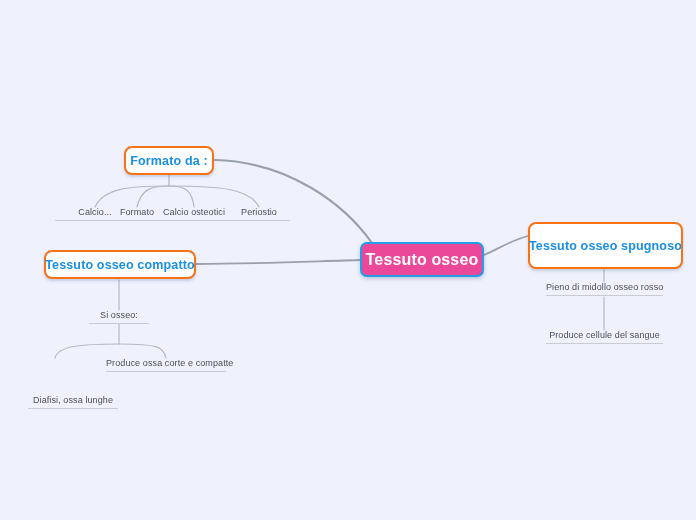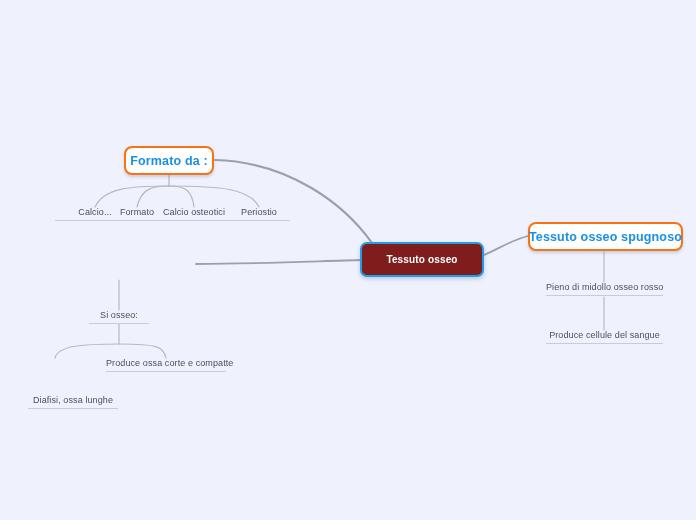--- a/index.html
+++ b/index.html
@@ -41,24 +41,24 @@
     font-size: 12.5px;
     letter-spacing: 0.15px;
     display: flex;
     align-items: center;
     justify-content: center;
     white-space: nowrap;
     box-shadow: 0 2px 3px rgba(60,80,130,0.22);
     z-index: 5;
   }
   .node.root {
-    background: #7f1d1d;
+    background: #ec4899;
     border-color: #229ee9;
     color: #ffffff;
-    font-size: 10px;
+    font-size: 16px;
     border-radius: 7px;
     box-shadow: 0 2px 4px rgba(60,80,130,0.28);
   }
 
   
   .leaf {
     position: absolute;
     box-sizing: border-box;
     color: #4a4f5c;
     font-size: 9px;
@@ -102,26 +102,29 @@
       <path d="M 604,252 L 604,282" stroke="#b4b9c4" stroke-width="1.2"></path>
 
       <path d="M 604,297 L 604,330" stroke="#b4b9c4" stroke-width="1.2"></path>
     </g>
   </svg>
 
   <div class="node" style="left:124px; top:146px; width:90px; height:29px;">
     <span>Formato da :</span>
   </div>
 
+  <div class="node" style="left:44px; top:250px; width:152px; height:29px;">
+    <span>Tessuto osseo compatto</span>
+  </div>
 
   <div class="node root" style="left:360px; top:242px; width:124px; height:35px;">
     <span>Tessuto osseo</span>
   </div>
 
-  <div class="node" style="left:528px; top:222px; width:155px; height:29px;">
+  <div class="node" style="left:528px; top:222px; width:155px; height:47px;">
     <span>Tessuto osseo spugnoso</span>
   </div>
 
   <div class="leaf" style="left:55px; top:207px; width:80px;">
     <span>Calcio...</span>
   </div>
 
   <div class="leaf" style="left:104px; top:207px; width:66px;">
     <span>Formato</span>
   </div>

